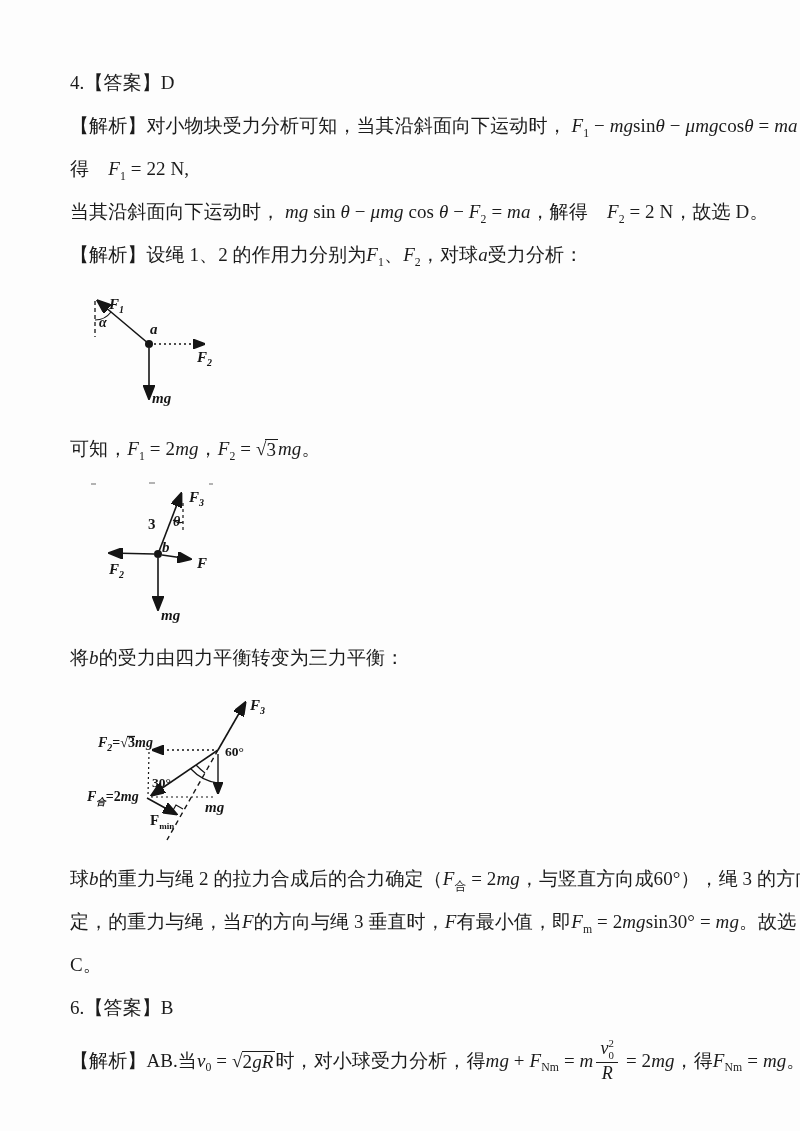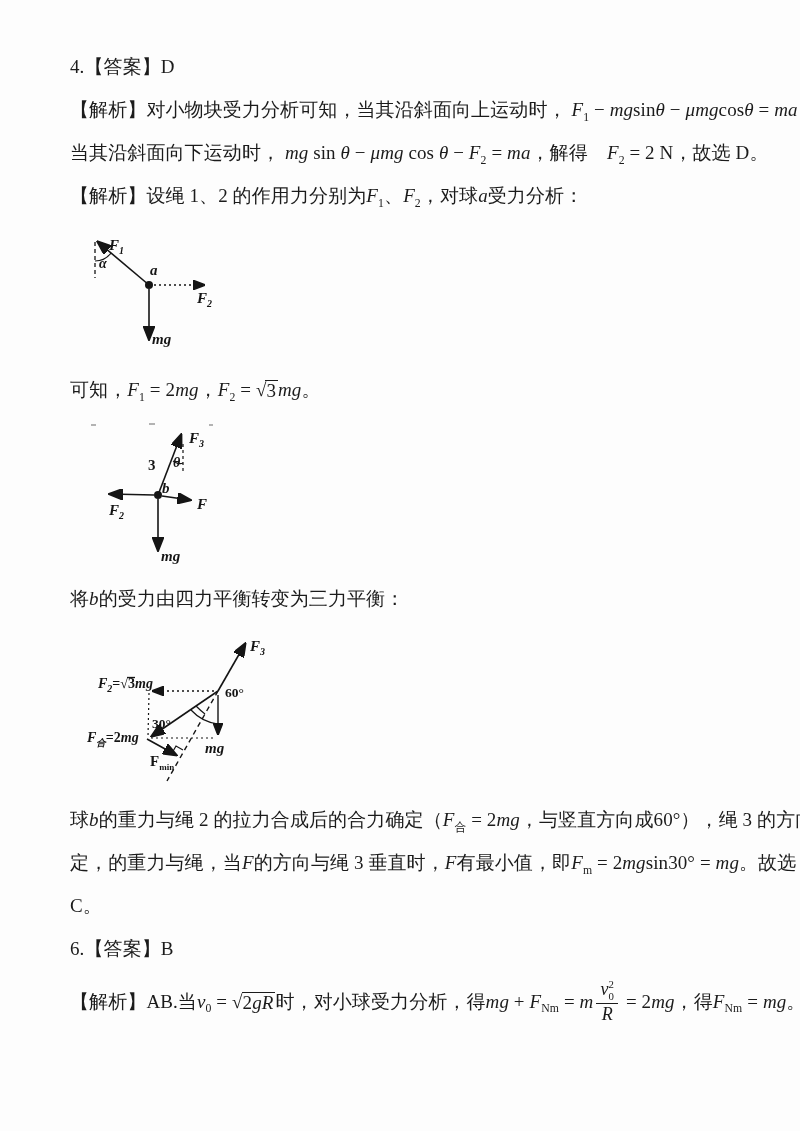--- a/index.html
+++ b/index.html
@@ -6,21 +6,21 @@
   body{
     width:800px;height:1131px;
     background:#fdfdfd;
     color:#1b1b1b;
     font-family:"Liberation Serif", serif;
     overflow:hidden;
   }
   .page{
     box-sizing:border-box;
     width:800px;height:1131px;
-    padding:56px 56px 0 70px;
+    padding:72px 56px 0 70px;
   }
   .line{
     font-size:19px;
     line-height:1.16;
     min-height:22px;
     margin-bottom:21px;
     white-space:nowrap;
     letter-spacing:0.1px;
   }
   .t{}                       
@@ -45,21 +45,22 @@
   .upright{font-style:normal;}
   .ang{font-family:"Liberation Serif",serif;font-size:13.5px;font-weight:bold;font-style:normal;fill:#151515;}
   .gk{font-family:"Liberation Serif",serif;font-size:14px;font-weight:bold;font-style:italic;fill:#151515;}
 </style>
 </head>
 <body>
 
 <main class="page">
 
   <div class="line"><span class="t">4.【答案】D</span></div>
-  <div class="line"><span class="t">【解析】对小物块受力分析可知，当其沿斜面向上运动时， </span><span class="v">F</span><sub>1</sub><span class="r"> − </span><span class="v">mg</span><span class="r">sin</span><span class="v">θ</span><span class="r"> − </span><span class="v">μmg</span><span class="r">cos</span><span class="v">θ</span><span class="r"> = </span><span class="v">ma</span><span class="t">，解</span></div>
+  <div class="line"><span class="t">【解析】对小物块受力分析可知，当其沿斜面向下运动时， </span><span class="v">F</span><sub>1</sub><span class="r"> − </span><span class="v">mg</span><span class="r">sin</span><span class="v">θ</span><span class="r"> − </span><span class="v">μmg</span><span class="r">cos</span><span class="v">θ</span><span class="r"> = </span><span class="v">ma</span><span class="t">，解</span></div>
+  <div class="line"><span class="t">得　</span><span class="v">F</span><sub>1</sub><span class="r"> = 22 N,</span></div>
   <div class="line"><span class="t">当其沿斜面向下运动时， </span><span class="v">mg</span><span class="r"> sin </span><span class="v">θ</span><span class="r"> − </span><span class="v">μmg</span><span class="r"> cos </span><span class="v">θ</span><span class="r"> − </span><span class="v">F</span><sub>2</sub><span class="r"> = </span><span class="v">ma</span><span class="t">，解得　</span><span class="v">F</span><sub>2</sub><span class="r"> = 2 N</span><span class="t">，故选 D。</span></div>
   <div class="line"><span class="t">【解析】设绳 1、2 的作用力分别为</span><span class="v">F</span><sub>1</sub><span class="t">、</span><span class="v">F</span><sub>2</sub><span class="t">，对球</span><span class="v">a</span><span class="t">受力分析：</span></div>
 
   <figure class="fig fig-a">
     <svg width="200" height="135" viewBox="0 0 200 135">
       <defs>
         <marker id="arr" markerWidth="9" markerHeight="7" refX="8" refY="3.5" orient="auto">
           <path d="M0,0 L9,3.5 L0,7 Z" fill="#151515" stroke="none"></path>
         </marker>
       </defs>

